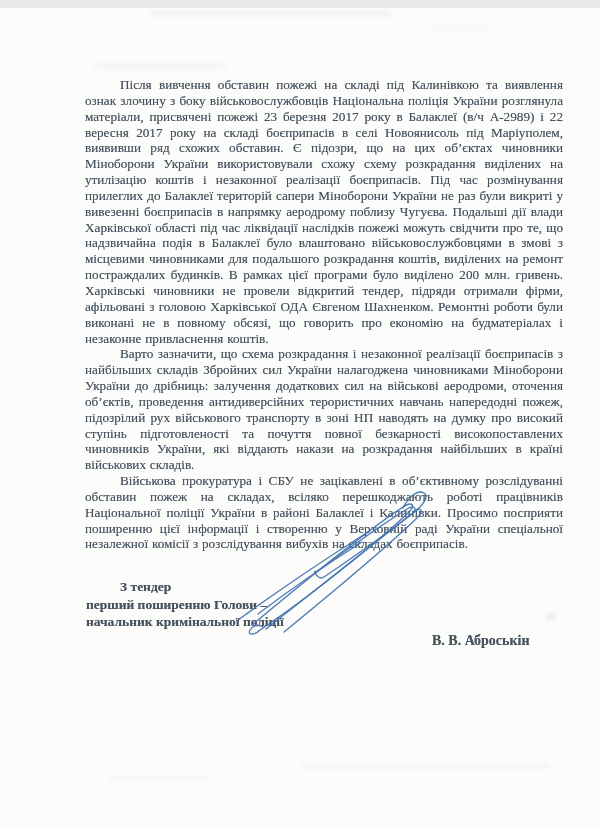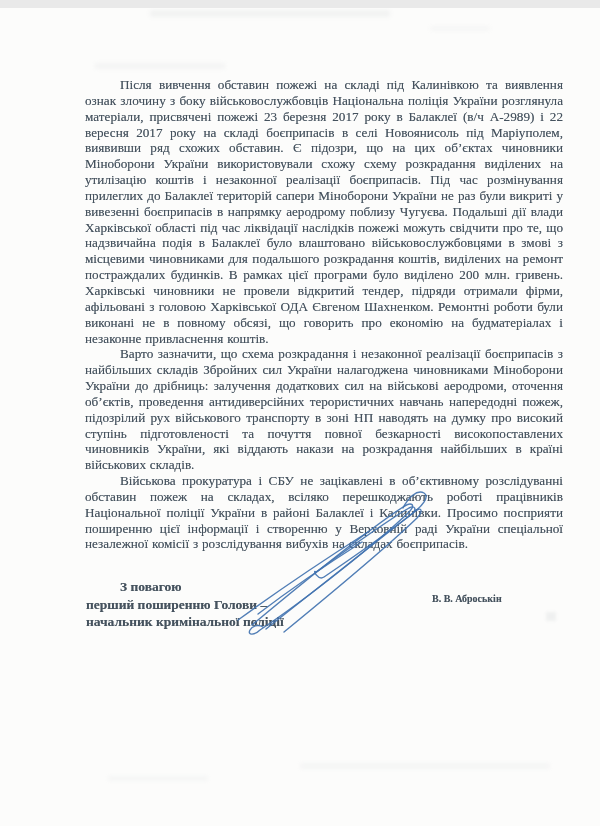--- a/index.html
+++ b/index.html
@@ -32,23 +32,23 @@
     color: var(--text-color, #45525e);
     font-size: 13.5px;
     font-weight: bold;
     line-height: 17.5px;
     text-shadow: 0 0 0.6px rgba(63,76,88,0.55);
   }
   .closing .salutation { padding-left: 34px; }
   .signer {
     position: absolute;
     left: 432px;
-    top: 585px;
+    top: 625px;
     color: var(--text-color, #45525e);
-    font-size: 10px;
+    font-size: 14px;
     font-weight: bold;
     text-shadow: 0 0 0.6px rgba(63,76,88,0.55);
     white-space: nowrap;
   }
   .signature-svg {
     position: absolute;
     left: 215px;
     top: 470px;
     width: 240px;
     height: 165px;
@@ -100,21 +100,21 @@
   <div class="smudge s5"></div>
   <div class="smudge s6"></div>
 
   <div class="body-text" id="letter-body">
       <p>Після вивчення обставин пожежі на складі під Калинівкою та виявлення ознак злочину з боку військовослужбовців Національна поліція України розглянула матеріали, присвячені пожежі 23 березня 2017 року в Балаклеї (в/ч А-2989) і 22 вересня 2017 року на складі боєприпасів в селі Новоянисоль під Маріуполем, виявивши ряд схожих обставин. Є підозри, що на цих об’єктах чиновники Міноборони України використовували схожу схему розкрадання виділених на утилізацію коштів і незаконної реалізації боєприпасів. Під час розмінування прилеглих до Балаклеї територій сапери Міноборони України не раз були викриті у вивезенні боєприпасів в напрямку аеродрому поблизу Чугуєва. Подальші дії влади Харківської області під час ліквідації наслідків пожежі можуть свідчити про те, що надзвичайна подія в Балаклеї було влаштовано військовослужбовцями в змові з місцевими чиновниками для подальшого розкрадання коштів, виділених на ремонт постраждалих будинків. В рамках цієї програми було виділено 200 млн. гривень. Харківські чиновники не провели відкритий тендер, підряди отримали фірми, афільовані з головою Харківської ОДА Євгеном Шахненком. Ремонтні роботи були виконані не в повному обсязі, що говорить про економію на будматеріалах і незаконне привласнення коштів.</p>
       <p>Варто зазначити, що схема розкрадання і незаконної реалізації боєприпасів з найбільших складів Збройних сил України налагоджена чиновниками Міноборони України до дрібниць: залучення додаткових сил на військові аеродроми, оточення об’єктів, проведення антидиверсійних терористичних навчань напередодні пожеж, підозрілий рух військового транспорту в зоні НП наводять на думку про високий ступінь підготовленості та почуття повної безкарності високопоставлених чиновників України, які віддають накази на розкрадання найбільших в країні військових складів.</p>
       <p>Військова прокуратура і СБУ не зацікавлені в об’єктивному розслідуванні обставин пожеж на складах, всіляко перешкоджають роботі працівників Національної поліції України в районі Балаклеї і Калинівки. Просимо посприяти поширенню цієї інформації і створенню у Верховній раді України спеціальної незалежної комісії з розслідування вибухів на складах боєприпасів.</p>
     </div>
 
   <div class="closing">
-    <div class="salutation">З повагою</div>
+    <div class="salutation">З тендер</div>
     <div>перший поширенню Голови –</div>
     <div>начальник кримінальної поліції</div>
   </div>
   <div class="signer">В. В. Аброськін</div>
 
   <svg class="signature-svg" viewBox="0 0 240 165" aria-hidden="true">
     <path d="M37,147 C85,107 153,52 188,29 C197,23 201,27 194,34 C163,64 93,120 45,152 C40,157 32,158 35,152 C37,148 43,146 48,149"></path>
     <path d="M51,151 C103,110 171,56 199,34 C206,28 209,32 202,40 C173,68 113,118 69,154"></path>
     <path d="M101,94 C137,68 177,40 194,30 C200,27 202,31 197,36 C179,50 137,80 109,99 C103,103 97,91 101,94"></path>
     <path d="M188,30 C193,20 202,11 209,15 C215,19 207,28 198,35"></path>

